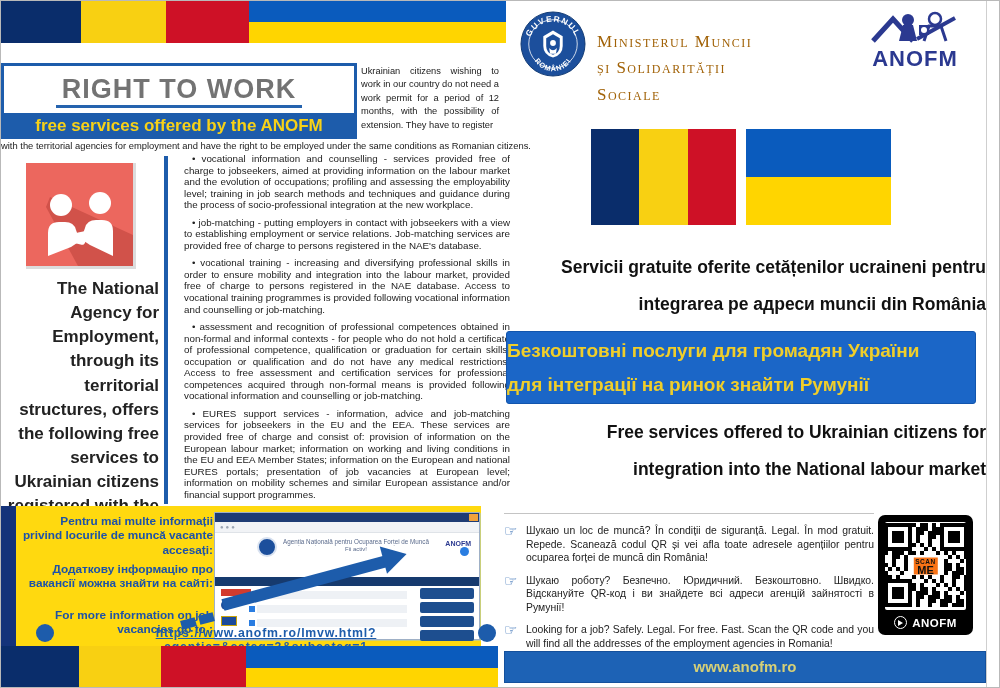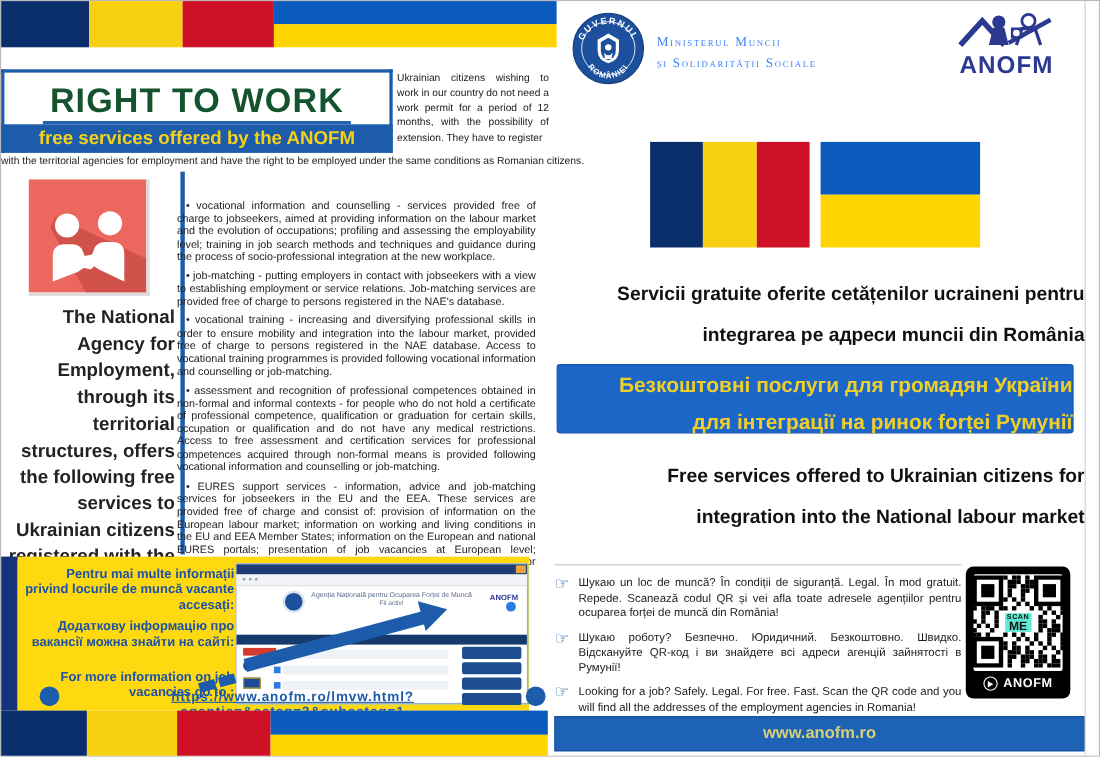--- a/index.html
+++ b/index.html
@@ -8,39 +8,39 @@
              border:1px solid #b9b9b9; overflow:hidden; margin:0 auto; }
   .abs { position:absolute; }
 
   
   .banner { height:42px; }
   .stripe { position:absolute; top:0; height:100%; }
 
   
   #header-box { left:0; top:62px; width:356px; height:76px; background:#fff;
                 border:3px solid #1d5cab; border-bottom:none; }
-  #rtw-title { width:100%; text-align:center; padding-top:8px; font-size:31px;
-               font-weight:bold; color:#14532d; letter-spacing:1px; }
+  #rtw-title { width:100%; text-align:center; padding-top:8px; font-size:27px;
+               font-weight:bold; color:#737373; letter-spacing:1px; }
   #rtw-title span { border-bottom:3px solid #2563ae; padding:0 6px 1px 6px; }
   #rtw-sub { position:absolute; bottom:0; left:-3px; width:356px; height:26px;
              background:#1d5cab; color:#f7d117; font-weight:bold; font-size:17px;
              text-align:center; line-height:26px; }
   #intro-side { left:360px; top:64px; width:138px; height:82px; font-size:9.3px;
                 line-height:1.45; text-align:justify; color:#1a1a1a; }
   #intro-cont { left:0; top:139px; width:500px; text-align:center; font-size:9.4px;
                 color:#1a1a1a; white-space:nowrap; }
 
   
   #sidebar { left:0; top:152px; width:162px; height:353px; }
   #handshake-card { position:absolute; left:25px; top:10px; width:110px; height:106px;
                     border-right:3px solid #dcdcdc; border-bottom:3px solid #dcdcdc; }
   #agency-text { position:absolute; right:4px; top:124px; width:152px; text-align:right;
                  font-weight:bold; font-size:17px; line-height:1.42; color:#222; }
   #divider-v { left:163px; top:155px; width:4px; height:348px; background:#1d5cab; }
-  #services { left:160px; top:152px; width:326px; height:353px;margin-top:29px; }
+  #services { left:183px; top:152px; width:326px; height:353px; }
   #services p { font-size:9.8px; line-height:1.18; text-align:justify; color:#222;
                 margin-bottom:6px; text-indent:8px; }
 
   
   #info-panel { left:0; top:505px; width:500px; height:140px; }
   #info-blue-edge { left:0; top:0; width:15px; height:140px; background:#14337a; position:absolute; }
   #info-yellow { position:absolute; left:15px; top:0; width:465px; height:140px; background:#ffd90f; }
   .info-text { position:absolute; right:268px; width:192px; text-align:right;
                color:#1d52a8; font-weight:bold; font-size:11.8px; line-height:1.22; }
   #info-url-row { position:absolute; left:20px; top:117px; width:460px; height:22px; }
@@ -74,46 +74,46 @@
   .b-btn { position:absolute; right:5px; width:54px; height:11px; background:#1d4e8f; border-radius:2px; }
   #b-arrow-shaft { position:absolute; left:8px; top:86px; width:168px; height:12px; background:#1d5cab;
                    transform:rotate(-15deg); transform-origin:left center; }
   #b-arrow-head { position:absolute; left:168px; top:30px; width:0; height:0;
                   border-left:24px solid #1d5cab; border-top:14px solid transparent;
                   border-bottom:14px solid transparent; transform:rotate(-15deg); }
   .panel-dash { position:absolute; width:15px; height:9px; background:#1d5cab; transform:rotate(-15deg); }
 
   
   #ministry-text { left:596px; top:28px; width:160px; font-family:"Liberation Serif", serif;
-                   font-variant:small-caps; color:#3b82f6; font-size:12px; letter-spacing:1.5px;
+                   font-variant:small-caps; color:#a16207; font-size:17px; letter-spacing:1.5px;
                    line-height:1.55; }
   #anofm-logo { left:858px; top:10px; }
   #gov-seal { left:519px; top:10px; }
 
   .flag { position:absolute; top:128px; height:96px; width:145px; }
   #flag-ro { left:590px; }
   #flag-ua { left:745px; }
 
   .h2line { position:absolute; left:503px; width:482px; text-align:right;
             font-weight:bold; color:#111; font-size:17.5px; }
-  #uk-box { left:505px; top:330px; width:470px; height:63px; background:#1b66c7;
-            border:1px solid #1255ad; border-radius:3px; text-align:right; }
+  #uk-box { left:505px; top:330px; width:470px; height:73px; background:#1b66c7;
+            border:1px solid #1255ad; border-radius:3px; text-align:left; }
   .uk-line { color:#f0ce2a; font-weight:bold; font-size:19px; line-height:34px; }
   #uk-box .uk-line:first-child { margin-top:2px; }
 
   #qr-notes { left:503px; top:512px; width:370px; border-top:1px solid #c4c4c4; padding-top:10px; }
   .qr-note { display:flex; margin-bottom:9px; }
   .hand-icon { width:22px; flex:0 0 22px; color:#1d5cab; font-size:15px; line-height:14px; }
   .qr-note-text { font-size:10.4px; line-height:1.3; text-align:justify; color:#222; }
 
   #qr-panel { left:877px; top:514px; width:95px; height:120px; background:#000; border-radius:7px; }
   #qr-white { position:absolute; left:7px; top:7px; width:81px; height:88px; background:#fff; border-radius:2px; }
   #qr-pattern { position:absolute; left:-1px; top:1px; }
   #qr-label { position:absolute; left:50%; top:50%; transform:translate(-50%,-50%);
-              background:#5eead4; padding:0 2px; text-align:center; }
+              background:#f97316; padding:0 2px; text-align:center; }
   #qr-label .s1 { font-size:6.5px; font-weight:bold; color:#111; letter-spacing:0.5px; }
   #qr-label .s2 { font-size:11px; font-weight:bold; color:#111; line-height:10px; }
   #qr-brand { position:absolute; left:0; bottom:4px; width:100%; color:#fff; text-align:center; }
   #qr-brand-icon { display:inline-block; width:13px; height:13px; border:1.5px solid #fff;
                    border-radius:50%; vertical-align:middle; position:relative; margin-right:5px; }
   #qr-brand-icon::after { content:""; position:absolute; left:2.5px; top:2.5px; width:0; height:0;
                    border-left:5px solid #fff; border-top:3px solid transparent; border-bottom:3px solid transparent; }
   #qr-brand-text { font-size:11.5px; font-weight:bold; letter-spacing:0.5px; vertical-align:middle; }
 
   #footer-bar { left:503px; top:650px; width:482px; height:32px; background:#1d62b5;
@@ -276,21 +276,21 @@
   <div class="flag" id="flag-ua">
     <div class="stripe" style="left:0;width:145px;height:48px;background:#0a5bbd;"></div>
     <div class="stripe" style="left:0;top:48px;width:145px;height:48px;background:#ffd500;"></div>
   </div>
 
   <div class="h2line" style="top:256px;">Servicii gratuite oferite cetățenilor ucraineni pentru</div>
   <div class="h2line" style="top:293px;">integrarea pe адреси muncii din România</div>
 
   <div class="abs" id="uk-box">
     <div class="uk-line">Безкоштовні послуги для громадян України</div>
-    <div class="uk-line">для інтеграції на ринок forței Румунії</div>
+    <div class="uk-line">для інтеграції на ринок знайти Румунії</div>
   </div>
 
   <div class="h2line" style="top:421px;">Free services offered to Ukrainian citizens for</div>
   <div class="h2line" style="top:458px;">integration into the National labour market</div>
 
   <div class="abs" id="qr-notes">
     <div class="qr-note">
       <span class="hand-icon">☞</span>
       <span class="qr-note-text">Шукаю un loc de muncă? În condiții de siguranță. Legal. În mod gratuit. Repede. Scanează codul QR și vei afla toate adresele agențiilor pentru ocuparea forței de muncă din România!</span>
     </div>

